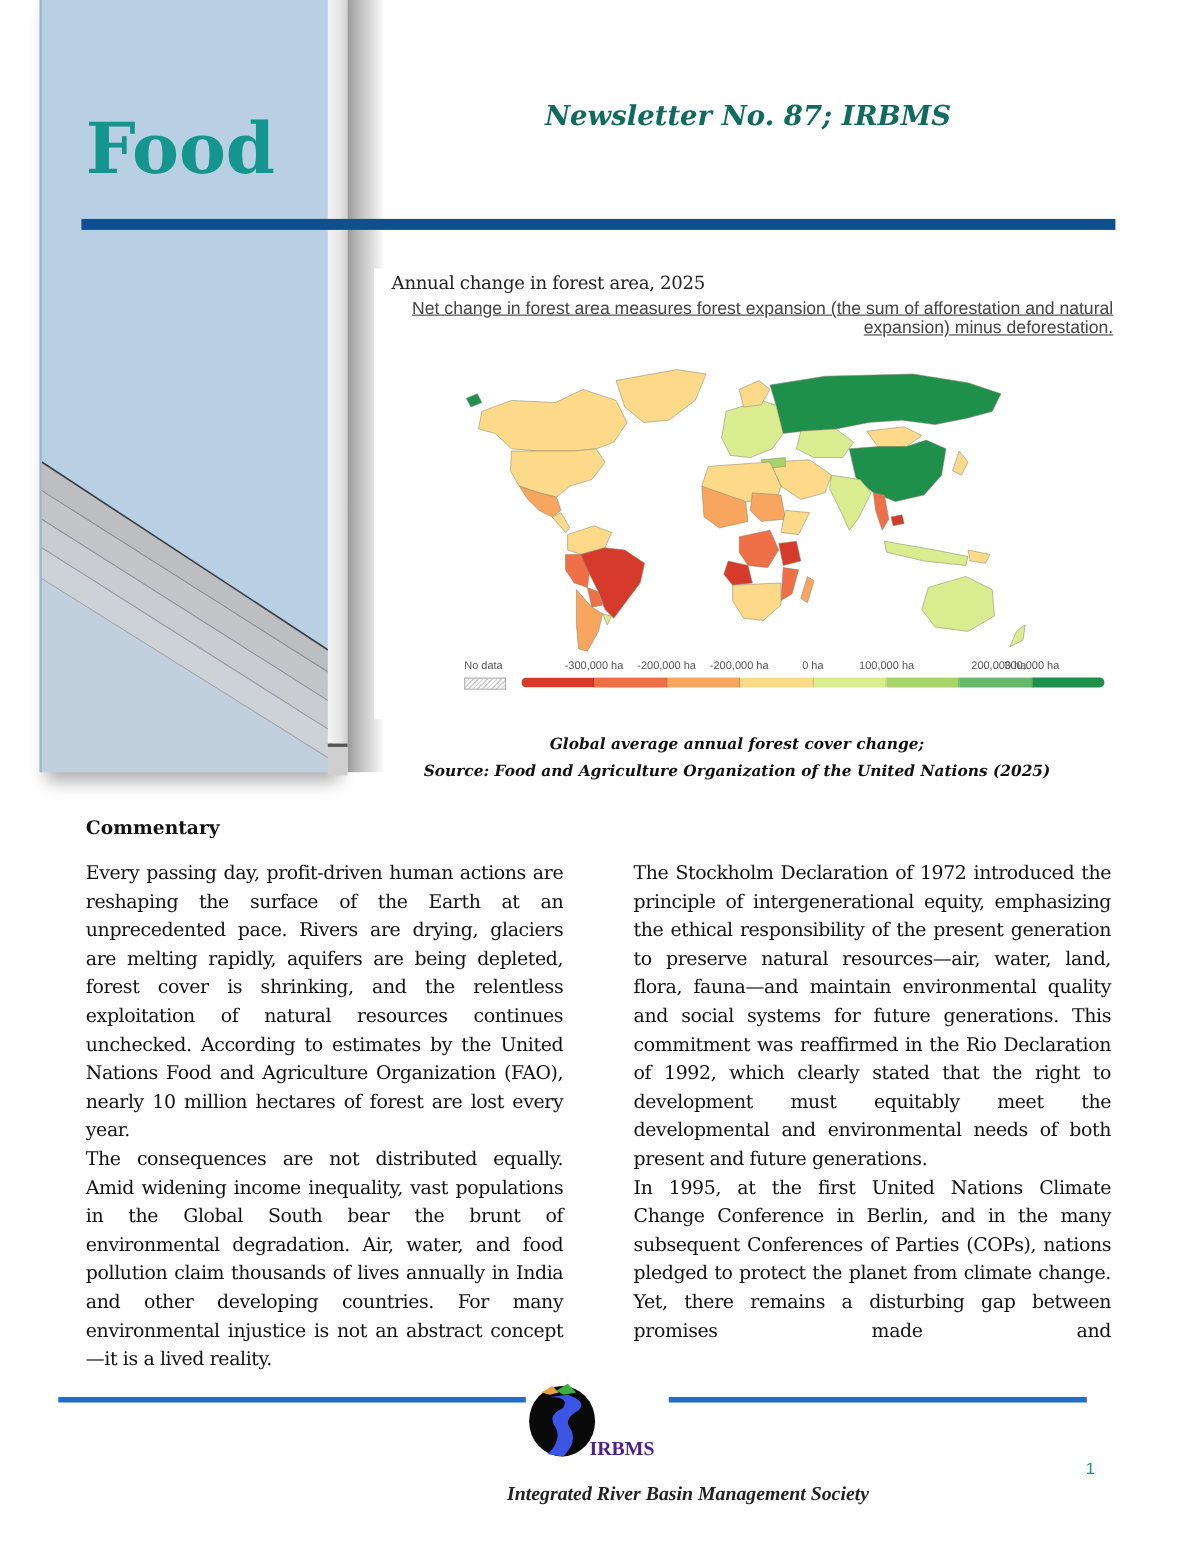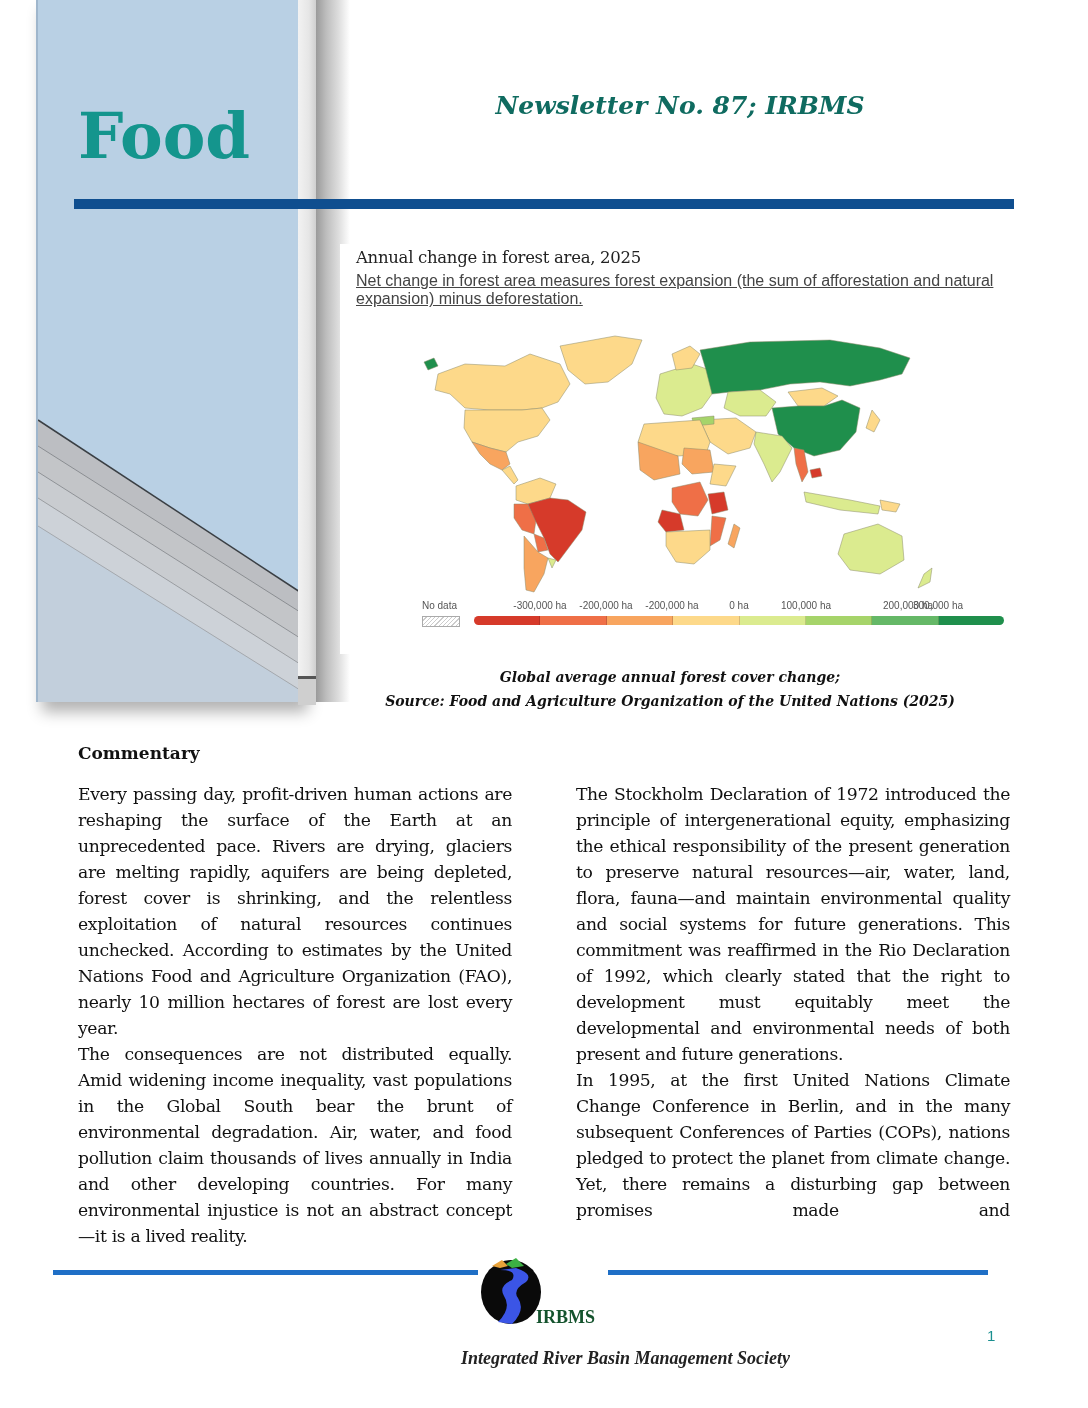--- a/index.html
+++ b/index.html
@@ -43,20 +43,21 @@
     color: #0f6b60; font-size: 25px; line-height: 35px;
   }
   .top-rule {
     position: absolute; left: 74px; top: 199px; width: 940px; height: 10px;
     background: #0f4e8f;
   }
   
   .figure {
     position: absolute; left: 340px; top: 244px; width: 672px; height: 410px;
     background: #fff;
+    text-align: right;
   }
   .fig-title {
     position: absolute; left: 16px; top: 4px;
     font-family: "DejaVu Serif", serif; font-size: 16.5px; color: #222; letter-spacing: -0.3px;
   }
   .fig-subtitle {
     position: absolute; left: 16px; top: 28px;
     font-family: "Liberation Sans", sans-serif; font-size: 16px; color: #444; text-decoration: underline;
   }
   .map-svg { position: absolute; left: 70px; top: 80px; }
@@ -98,21 +99,21 @@
   }
   .col p { margin: 0; }
   .col-left { left: 78px; top: 781px; }
   .col-right { left: 576px; top: 781px; }
   
   .foot-rule-left { position: absolute; left: 53px; top: 1270px; width: 425px; height: 5px; background: #1f6fc6; }
   .foot-rule-right { position: absolute; left: 608px; top: 1270px; width: 380px; height: 5px; background: #1f6fc6; }
   .logo { position: absolute; left: 478px; top: 1256px; width: 70px; height: 70px; }
   .logo-text {
     position: absolute; left: 536px; top: 1307px;
-    font-family: "Liberation Serif", serif; font-weight: bold; font-size: 18px; color: #14532d;
+    font-family: "Liberation Serif", serif; font-weight: bold; font-size: 18px; color: #4c1d95;
   }
   .footer-org {
     position: absolute; left: 300px; top: 1348px; width: 490px; text-align: right;
     font-family: "Liberation Serif", serif; font-style: italic; font-weight: bold;
     font-size: 18px; color: #222;
   }
   .page-num {
     position: absolute; left: 987px; top: 1327px;
     font-family: "Liberation Sans", sans-serif; font-size: 15px; color: #1a8f8f;
   }

